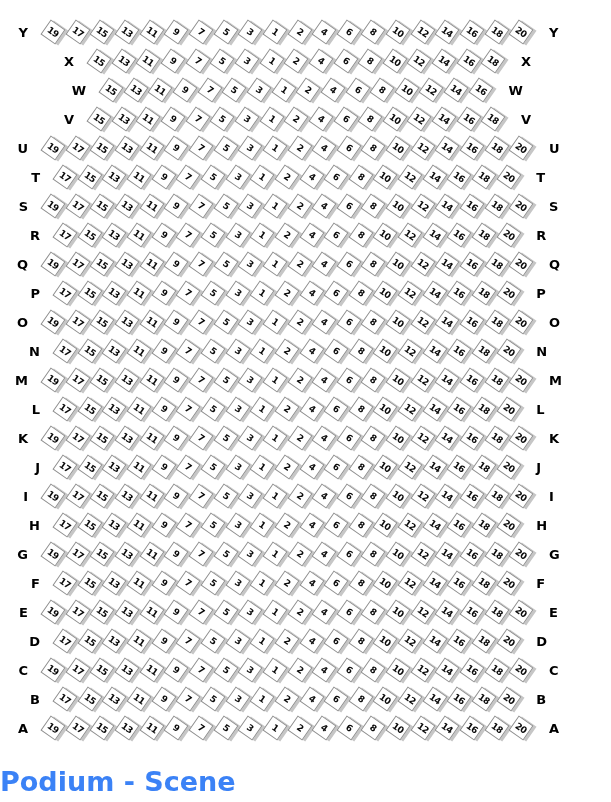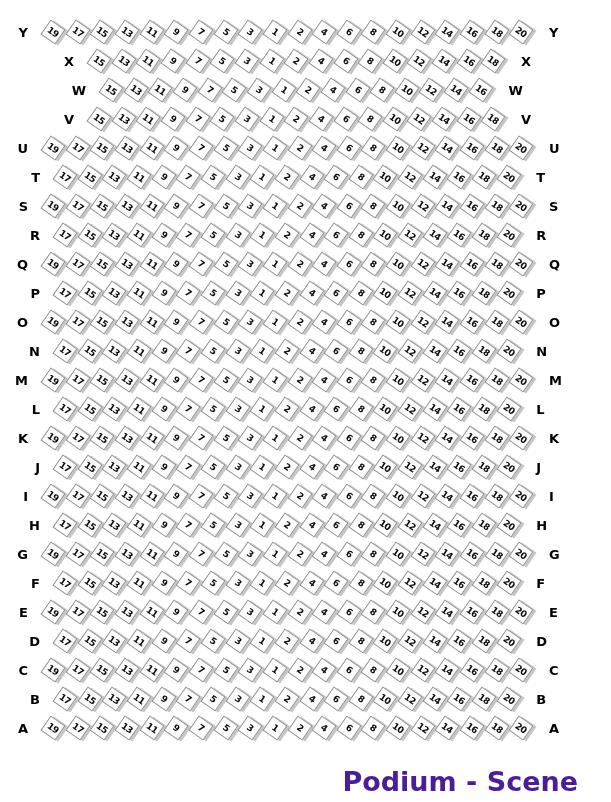--- a/index.html
+++ b/index.html
@@ -6,21 +6,21 @@
   body{font-family:"DejaVu Sans","Liberation Sans",sans-serif;}
   #canvas{position:relative;width:611px;height:802px;background:#ffffff;overflow:hidden;}
   .seat-row{position:absolute;left:0;top:0;width:611px;height:29px;}
   .row-label{position:absolute;top:1px;font-size:13px;font-weight:bold;color:#000;line-height:24px;}
   .row-label.left{text-align:right;}
   .row-label.right{text-align:left;}
   .seat{position:absolute;width:24px;height:27px;cursor:pointer;}
   .seat-shadow{position:absolute;left:5px;top:4px;width:18px;height:18px;background:#c6c6c6;transform:rotate(35deg);}
   .seat-face{position:absolute;left:2px;top:3px;width:16px;height:16px;background:#ffffff;border:1px solid #8f8f8f;transform:rotate(35deg);display:flex;align-items:center;justify-content:center;}
   .seat-num{font-size:9px;font-weight:bold;color:#0a0a0a;letter-spacing:-0.5px;white-space:nowrap;}
-  .stage-label{position:absolute;top:766px;left:0;width:578px;text-align:right;font-size:27px;font-weight:bold;color:#4c1d95;}
+  .stage-label{position:absolute;top:766px;left:0;width:578px;text-align:left;font-size:27px;font-weight:bold;color:#3b82f6;}
 </style>
 </head>
 <body>
 
 <div id="canvas">
   <div id="rows-container">
       <div class="seat-row" style="top: 20px;">
         <div class="row-label left" style="left: 0px; width: 28px;">Y</div>
         <div class="seat" style="left: 42px; top: 0px;">
           <div class="seat-shadow" style="background: rgb(198, 198, 198);"></div>

